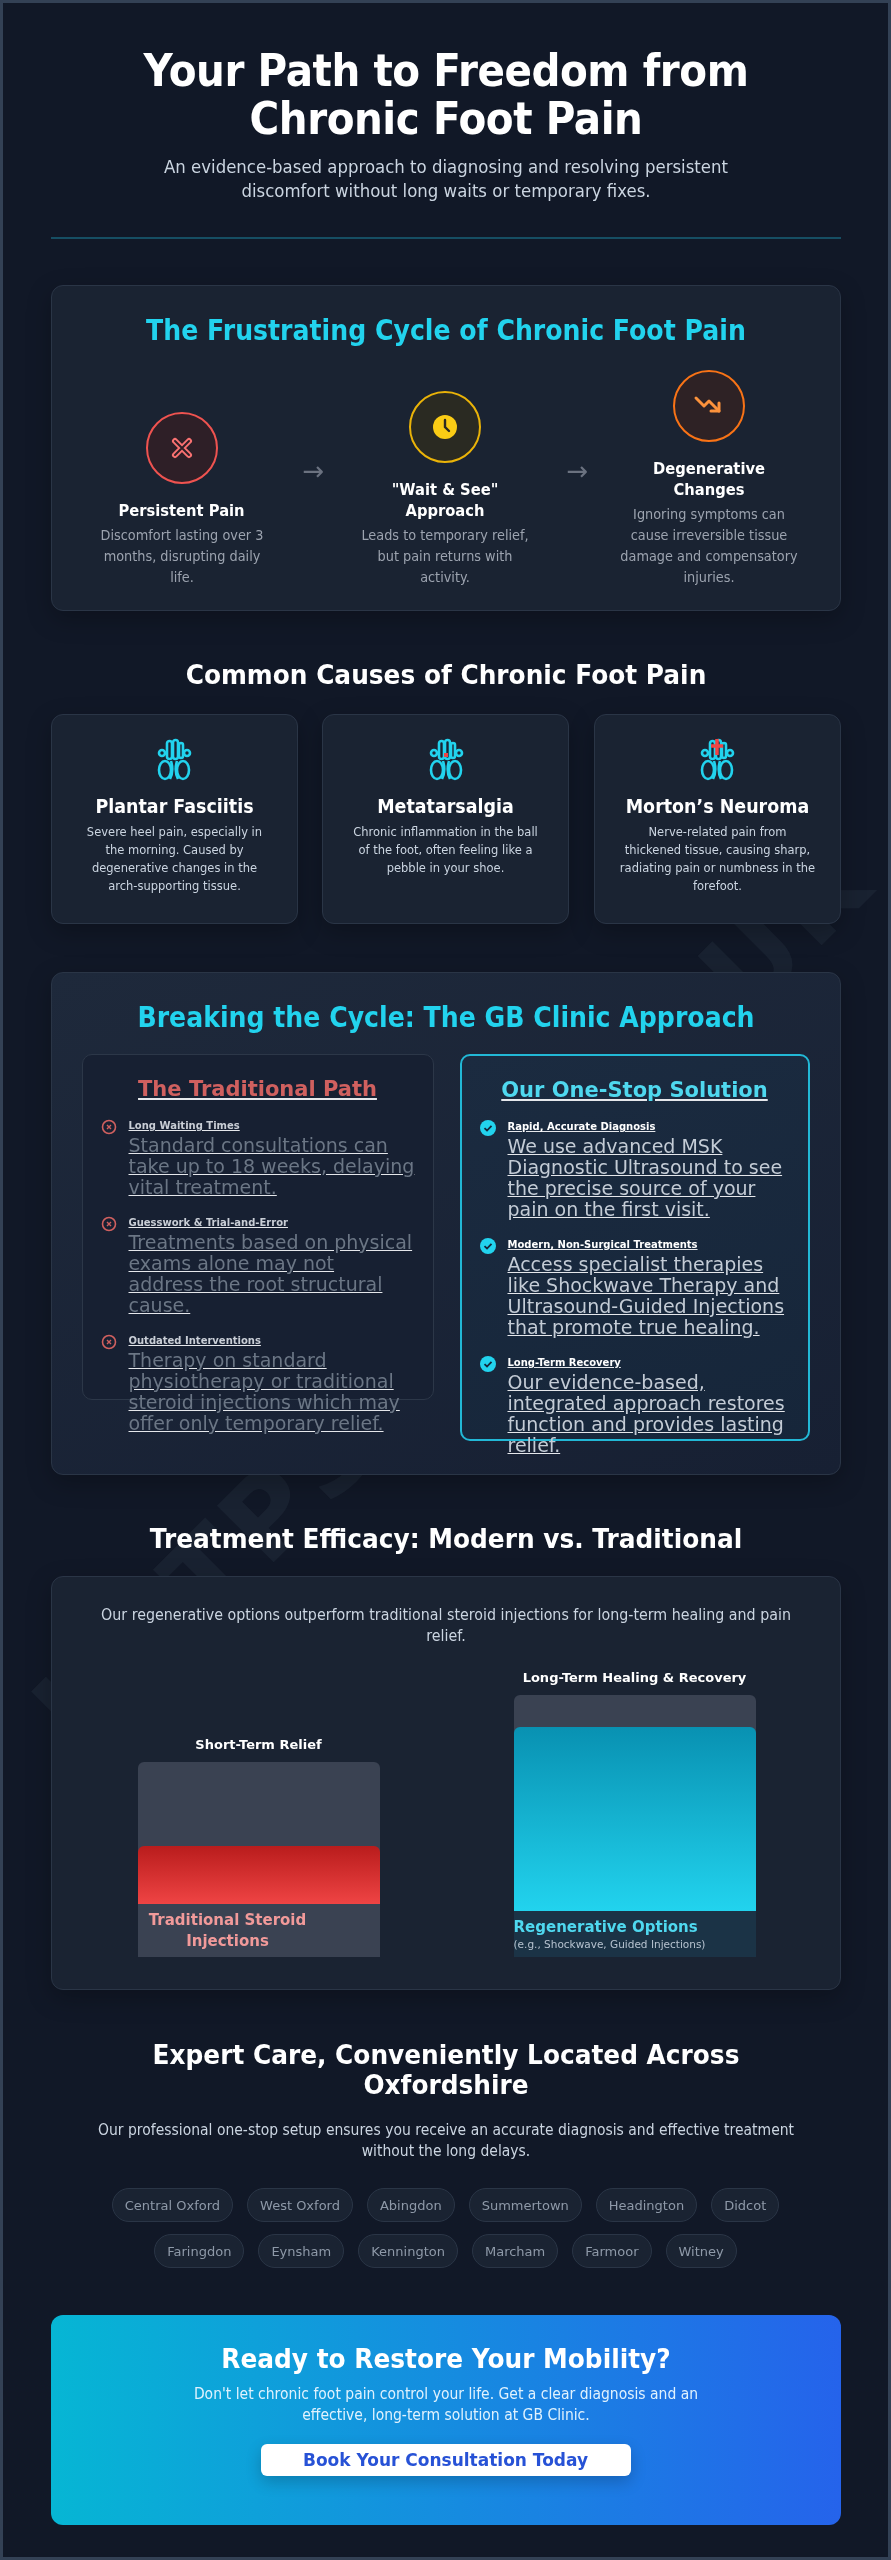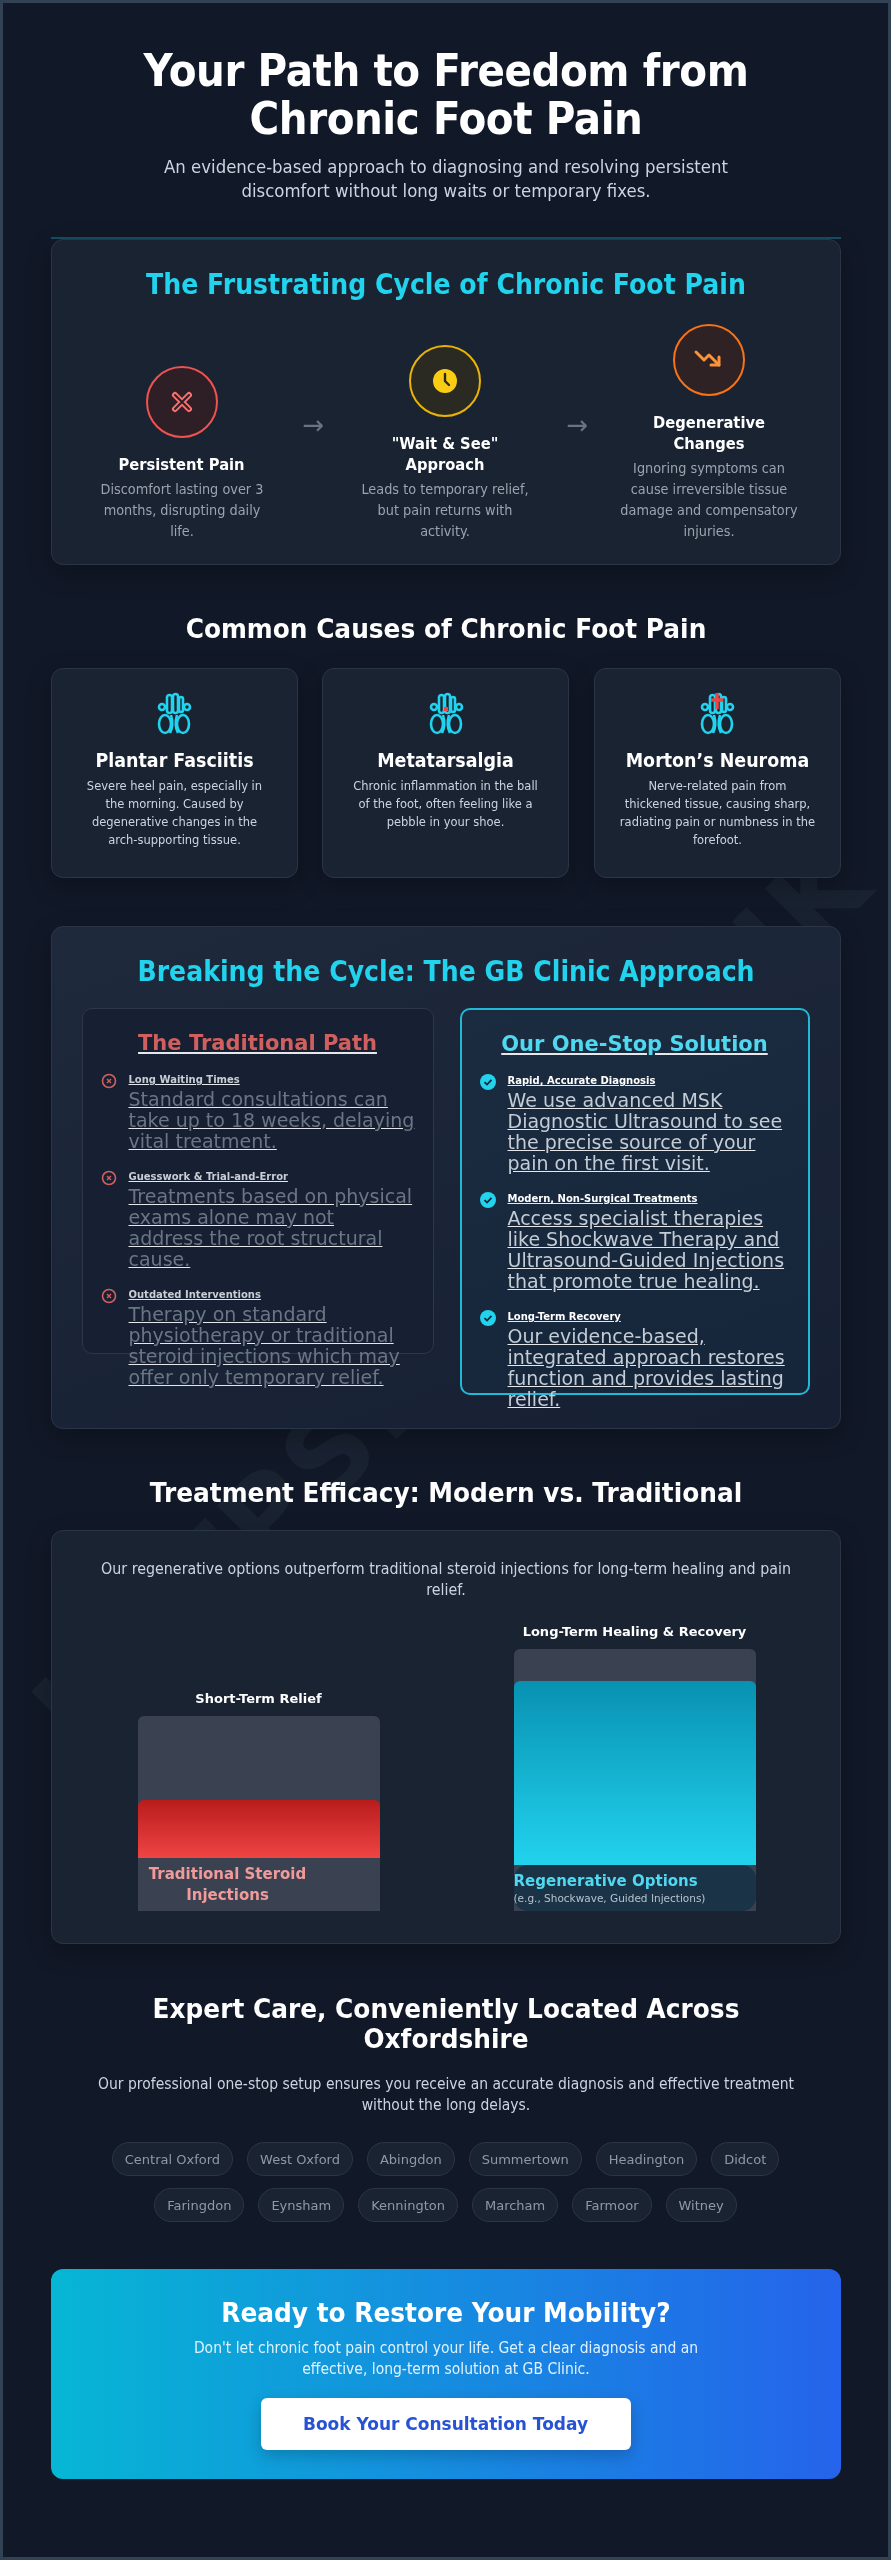--- a/index.html
+++ b/index.html
@@ -40,21 +40,21 @@
   }
   .divider { height: 2px; background: #164e63; margin: 34px 0 0; }
 
   
   .card {
     background: #1a2332; border: 1px solid #2a3546; border-radius: 12px;
     box-shadow: 0 8px 24px rgba(0,0,0,0.25);
   }
 
   
-  .cycle { height: 326px; padding: 28px 20px 0; }
+  .cycle { margin-top: 46px; height: 326px; padding: 28px 20px 0; }
   .cycle h2 {
     text-align: center; font-size: 28px; font-weight: bold; color: #22d3ee;
     transform: scaleX(0.9);
   }
   .cycle-row { display: flex; justify-content: space-between; align-items: center; margin-top: 26px; padding: 0 10px; }
   .step { width: 200px; text-align: center; display: flex; flex-direction: column; align-items: center; }
   .step .ic {
     width: 72px; height: 72px; border-radius: 50%; display: flex; align-items: center; justify-content: center;
     border: 2px solid;
   }
@@ -106,42 +106,42 @@
   .bar-fill { position: absolute; left: 0; right: 0; border-radius: 6px 6px 0 0; }
   .bar-label { position: absolute; left: 0; right: 0; bottom: 0; display: flex; flex-direction: column; justify-content: center; align-items: flex-start; }
   .b-left { left: 86px; top: 160px; }
   .b-left .bar-track { height: 195px; }
   .b-left .bar-fill { top: 84px; height: 58px; background: linear-gradient(180deg,#b91c1c,#ef4444); }
   .b-left .bar-label { height: 53px; background: #3a4252; }
   .b-left .bar-label span { color: #f19a9a; font-weight: bold; font-size: 15px; line-height: 21px; width: 180px; }
   .b-right { left: 462px; top: 93px; }
   .b-right .bar-track { height: 262px; }
   .b-right .bar-fill { top: 32px; height: 184px; background: linear-gradient(180deg,#0891b2,#22d3ee); }
-  .b-right .bar-label { height: 46px; background: #1b3346; border-radius: 14px; }
+  .b-right .bar-label { height: 46px; background: #1b3346; }
   .b-right .bar-label span.m { color: #4fd8ef; font-weight: bold; font-size: 15px; }
   .b-right .bar-label span.s { color: #b6c2cf; font-size: 10.5px; margin-top: 2px; }
 
   
   .loc-title { text-align: center; margin-top: 50px; font-size: 27px; line-height: 30px; font-weight: bold; color: #ffffff; transform: scaleX(0.92); }
   .loc-desc { text-align: center; margin: 20px auto 0; font-size: 15px; line-height: 21px; color: #cbd5e1; transform: scaleX(0.93); }
   .pills { display: flex; flex-wrap: wrap; justify-content: center; gap: 12px 14px; margin-top: 26px; padding: 0 40px; }
   .pill {
     height: 34px; padding: 0 12px; border-radius: 17px; background: #1a2332; border: 1px solid #2a3546;
     color: #8e99a8; font-size: 13px; display: flex; align-items: center;
   }
 
   
   .cta {
     margin-top: 47px; height: 210px; border-radius: 12px; text-align: center; padding-top: 28px;
     background: linear-gradient(90deg,#06b6d4 0%,#2563eb 100%);
   }
   .cta h2 { font-size: 27px; font-weight: bold; color: #ffffff; transform: scaleX(0.92); }
   .cta p { margin: 10px auto 0; width: 560px; font-size: 15px; line-height: 21px; color: #e0f2fe; transform: scaleX(0.93); }
   .cta button {
-    margin-top: 18px; width: 370px; height: 52px; border: none; border-radius: 6px; background: #ffffff;
+    margin-top: 18px; width: 370px; height: 32px; border: none; border-radius: 6px; background: #ffffff;
     color: #2752d6; font-family: "DejaVu Sans", sans-serif; font-weight: bold; font-size: 17px;
     box-shadow: 0 6px 16px rgba(0,0,0,0.2); cursor: pointer;
   }
 </style>
 </head>
 <body>
 
 <div class="watermark wm1">HTTPS:</div>
 <div class="watermark wm2">UK</div>
 

